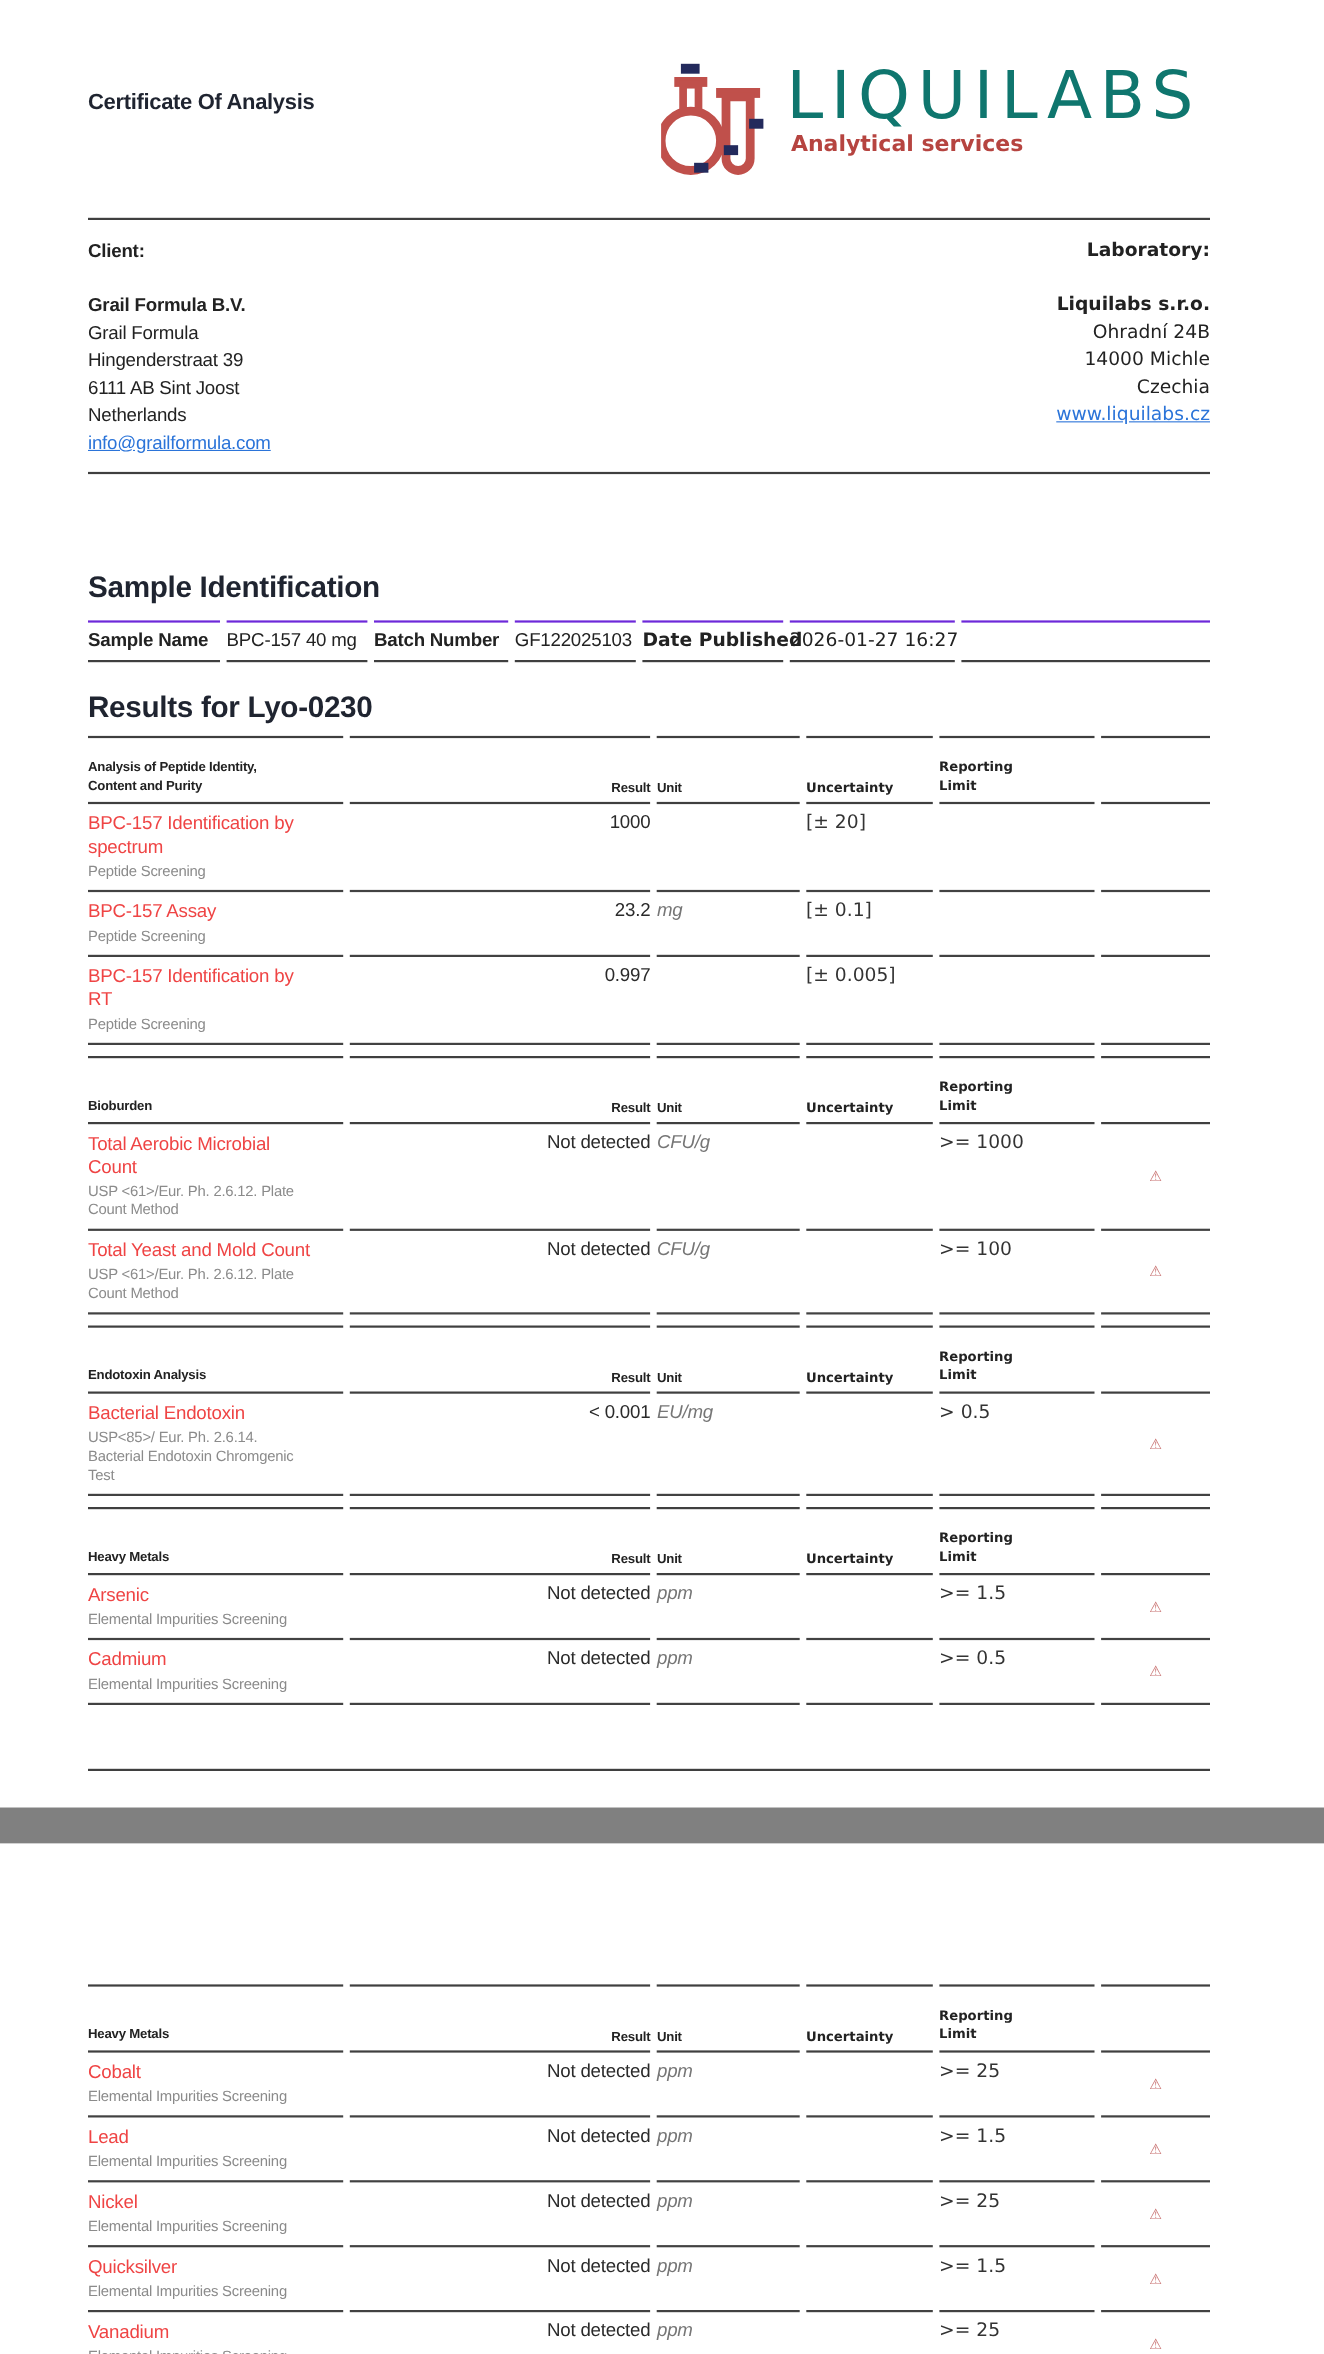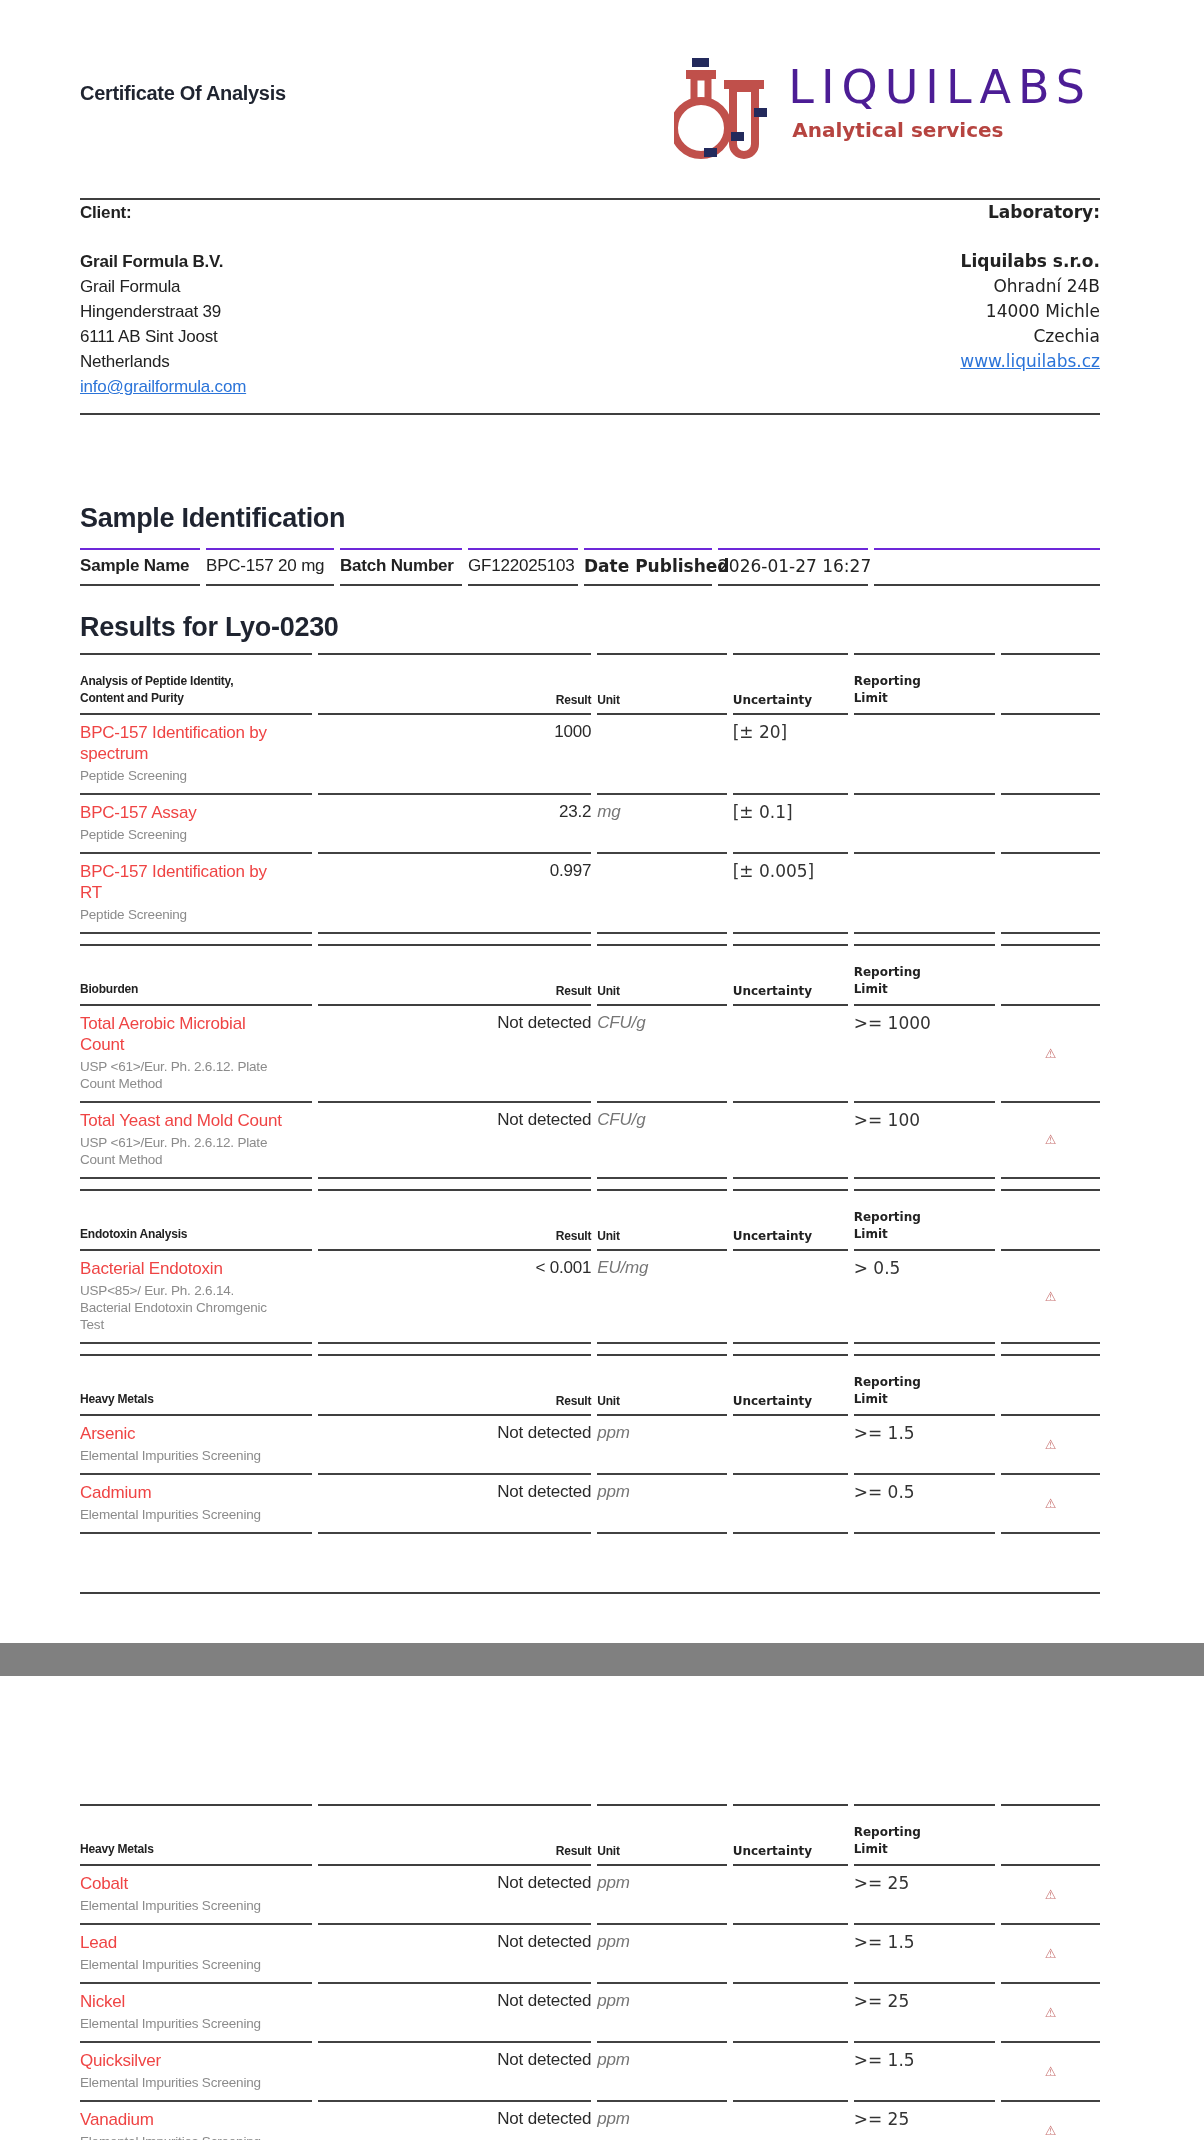--- a/index.html
+++ b/index.html
@@ -17,28 +17,28 @@
   
   .fc{font-family:"Liberation Sans",sans-serif;letter-spacing:-0.2px;}
   .fw{font-family:"DejaVu Sans","Liberation Sans",sans-serif;letter-spacing:0;}
 
   
   .doc-header{padding-top:56px;display:flex;justify-content:space-between;align-items:flex-start;height:116px;}
   .doc-title{font-size:20px;font-weight:bold;color:#1f2430;margin-top:26px;letter-spacing:-0.3px;}
   .logo{display:flex;align-items:flex-start;gap:14px;margin-right:8px;}
   .logo svg{display:block;}
   .logo-text{padding-top:8px;}
-  .logo-brand{font-family:"DejaVu Sans",sans-serif;font-weight:normal;font-size:46px;line-height:46px;color:#4c1d95;letter-spacing:7px;}
+  .logo-brand{font-family:"DejaVu Sans",sans-serif;font-weight:normal;font-size:60px;line-height:46px;color:#0f766e;letter-spacing:7px;}
   .logo-tagline{font-family:"DejaVu Sans",sans-serif;font-weight:bold;font-size:20px;color:#b64440;margin-top:8px;padding-left:4px;}
 
   .rule{height:0;border-top:2px solid #3f3f3f;}
   .rule-header{margin-top:26px;}
 
   
-  .addresses{display:flex;justify-content:space-between;}
+  .addresses{display:flex;justify-content:space-between;padding-top:16px;}
   .addr-col{font-size:17px;line-height:25px;}
   .addr-label{font-size:17px;font-weight:bold;margin-bottom:24px;}
   .addr-name{font-weight:bold;}
   .addr-right{text-align:right;}
   a.link{color:#2b74d9;text-decoration:underline;cursor:pointer;}
   .rule-addr{margin-top:14px;}
 
   
   .h2{font-size:27px;font-weight:bold;color:#1f2430;letter-spacing:-0.3px;}
   .h2-sample{margin:88px 0 0 0;}
@@ -137,21 +137,21 @@
           <col style="width:128px">
           <col style="width:122px">
           <col style="width:110px">
           <col style="width:128px">
           <col style="width:150px">
           <col>
         </colgroup>
       <tbody>
           <tr>
         <td class="lbl fc">Sample Name</td>
-        <td class="fc">BPC-157 20 mg</td>
+        <td class="fc">BPC-157 40 mg</td>
         <td class="lbl fc">Batch Number</td>
         <td class="fc">GF122025103</td>
         <td class="lbl fw">Date Published</td>
         <td class="fw">2026-01-27 16:27</td>
         <td></td>
       </tr>
     </tbody>
       </table>
 
     <div class="h2 h2-results fc">Results for Lyo-0230</div>

